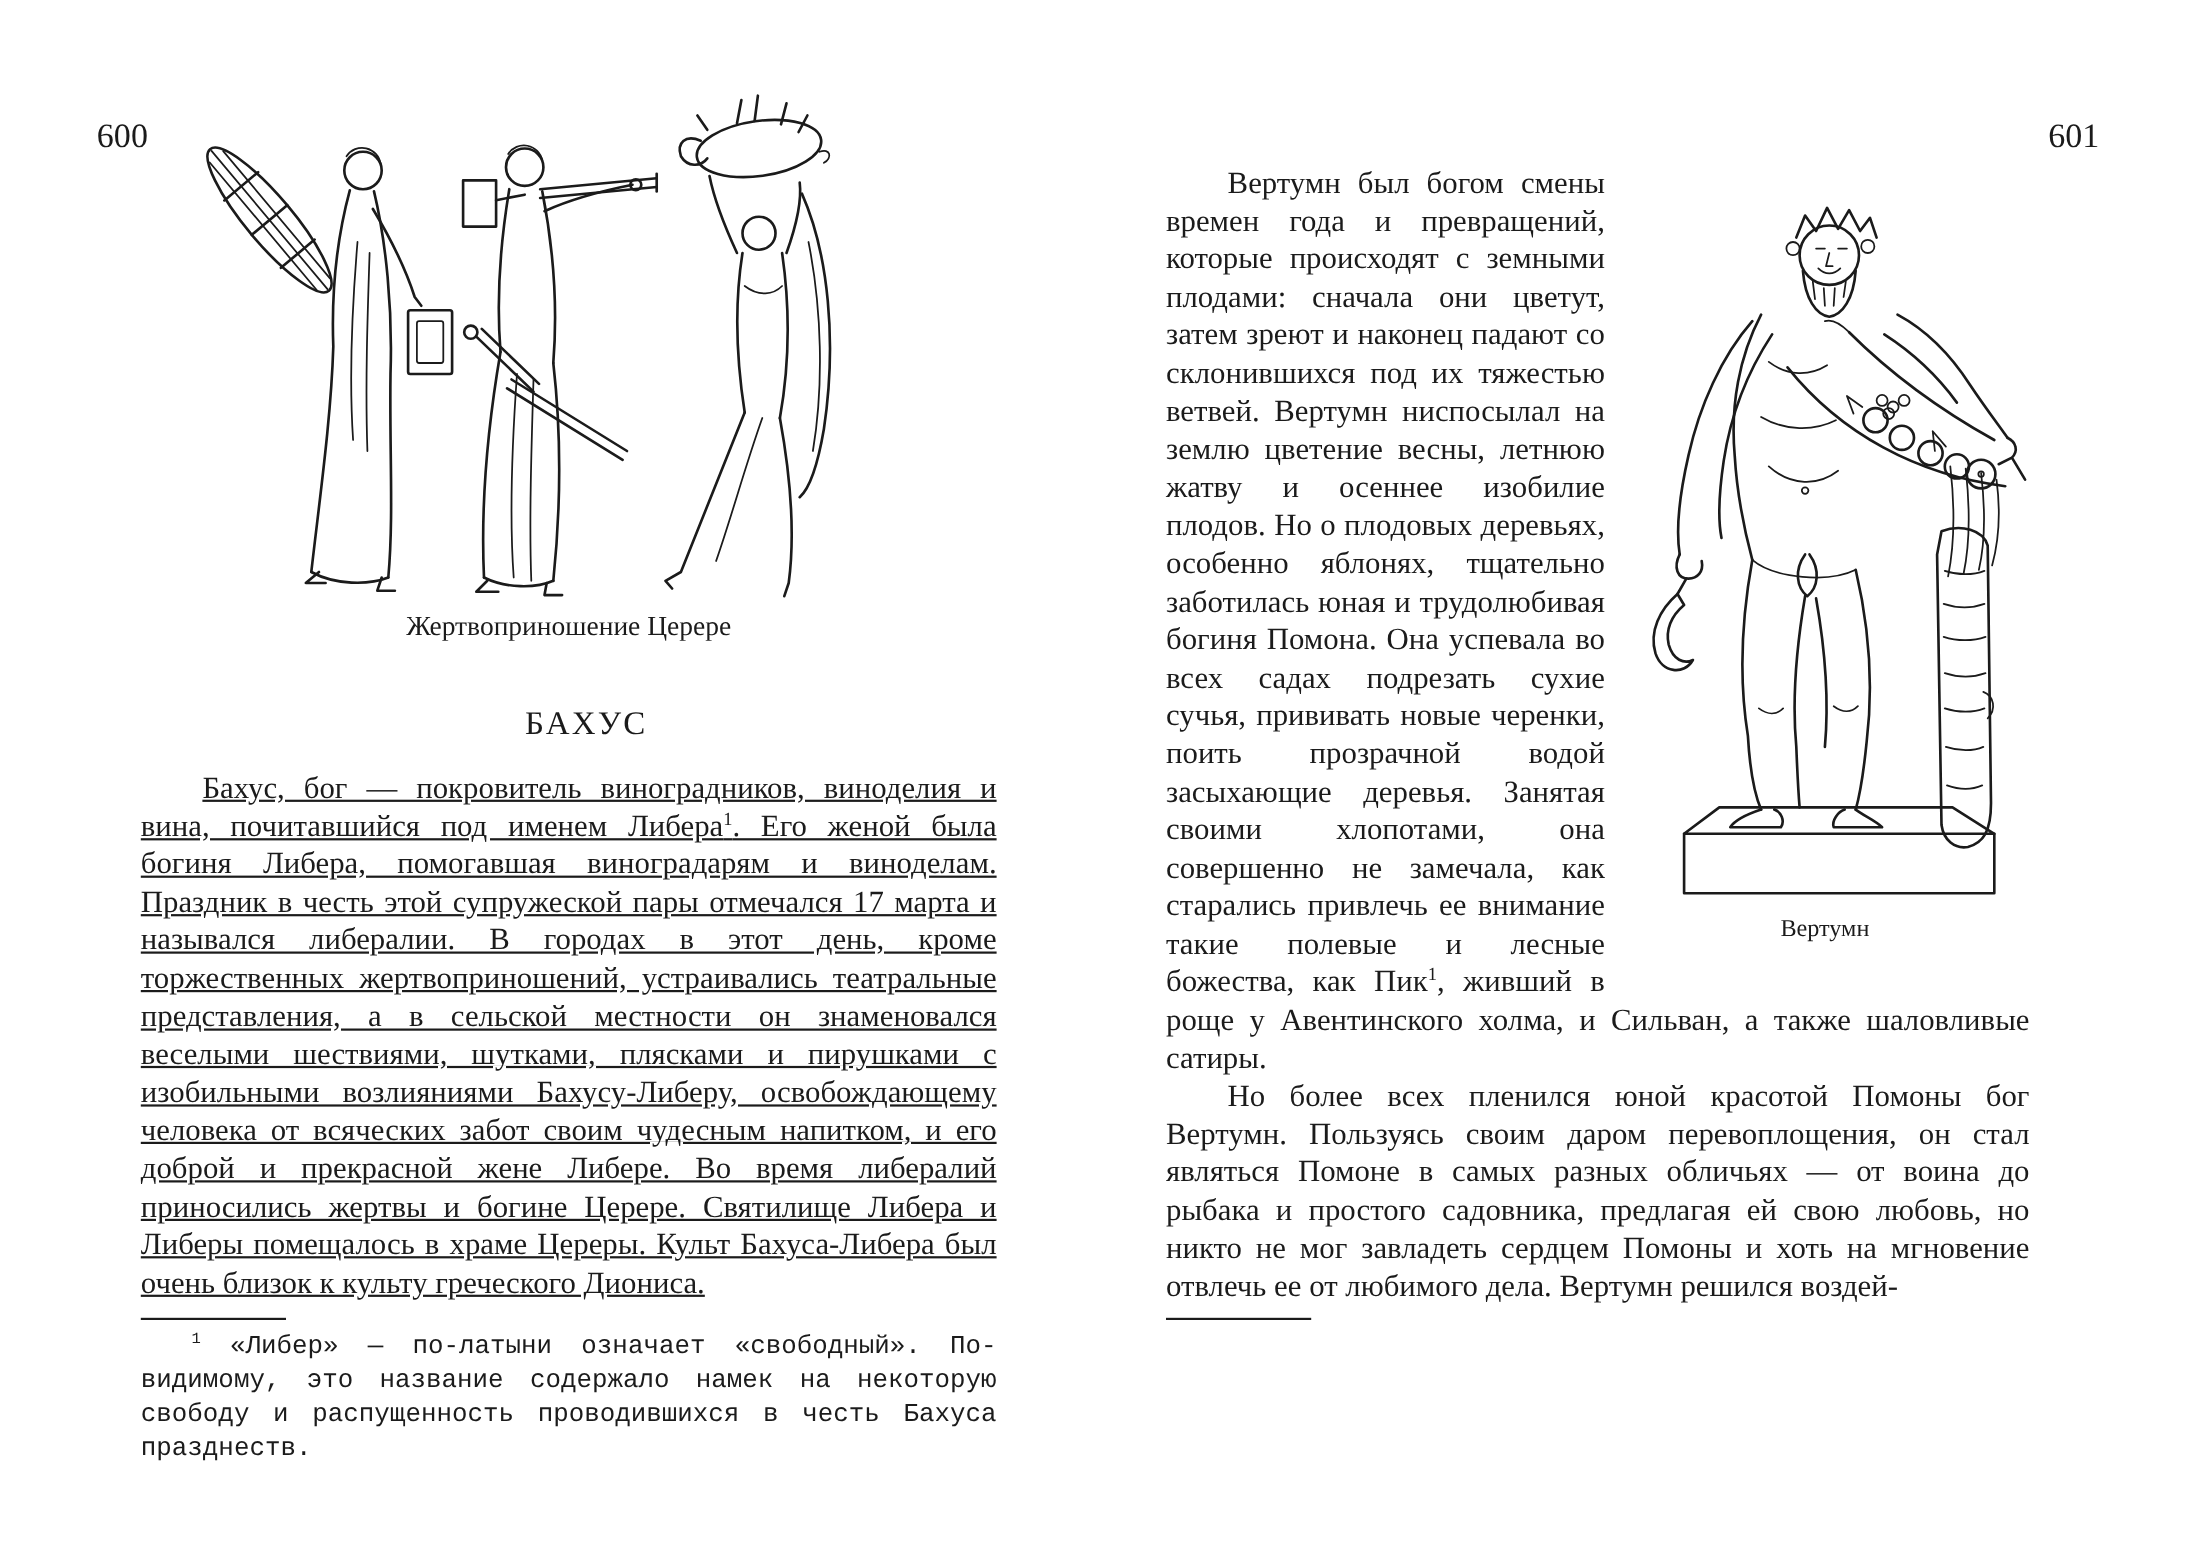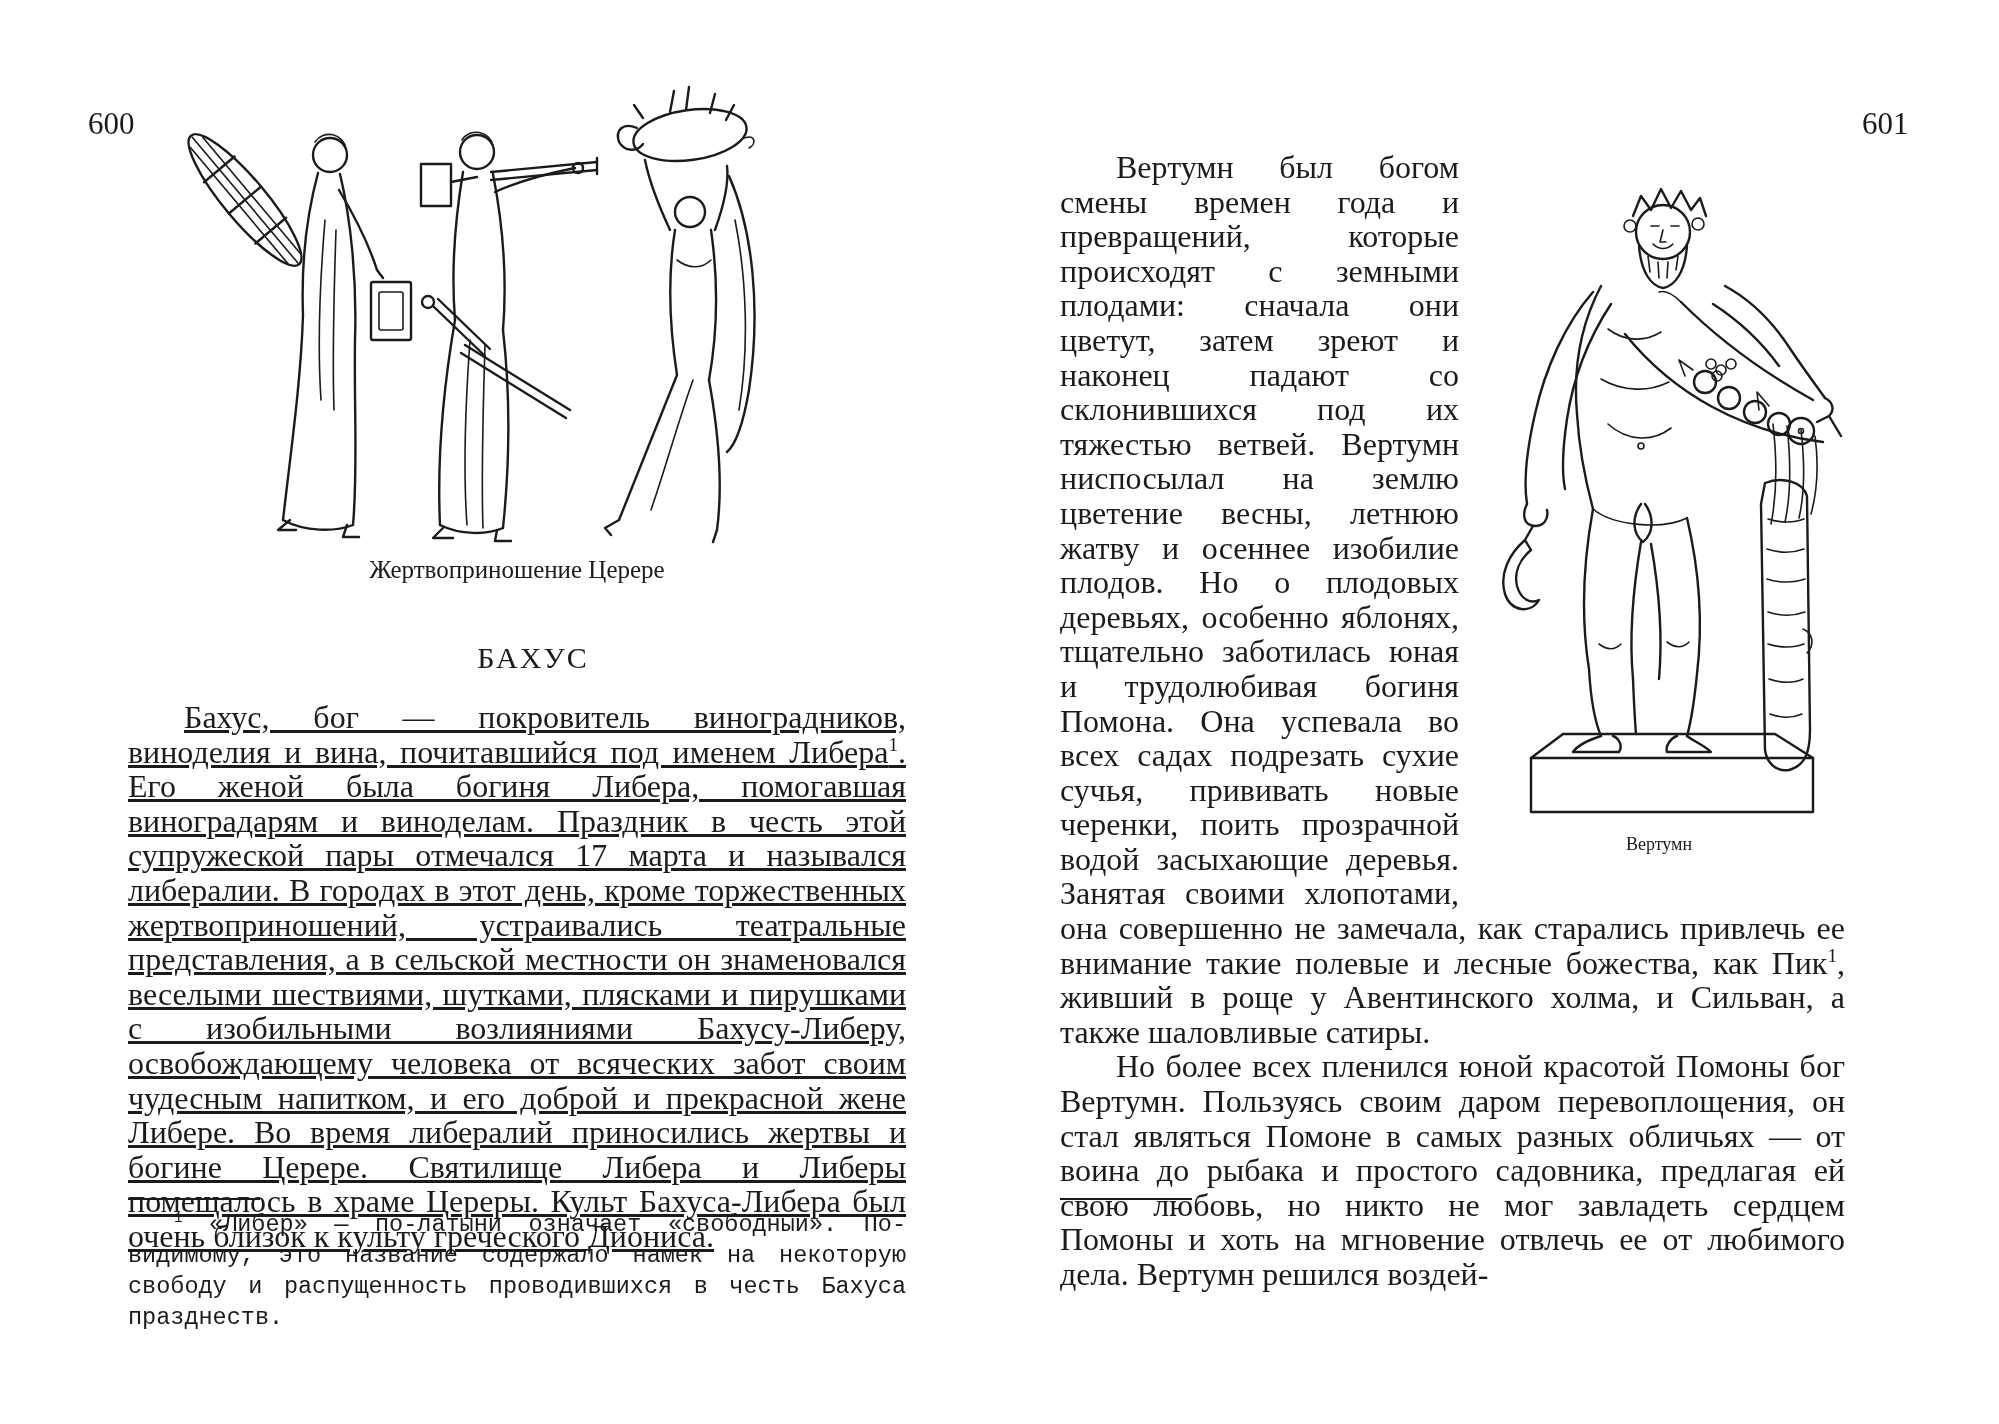--- a/index.html
+++ b/index.html
@@ -21,29 +21,29 @@
   }
   .lp-heading{
     position:absolute;left:144px;top:642px;width:778px;margin:0;
     text-align:center;font-size:30px;line-height:32px;font-weight:400;letter-spacing:2px;
   }
 
   figure{margin:0;}
   .lp-figure{position:absolute;left:125px;top:80px;width:645px;height:465px;}
   .lp-caption{position:absolute;left:128px;top:556px;width:778px;text-align:center;font-size:25px;line-height:28px;}
 
-  .body-text{margin:0;font-size:32px;line-height:34.6px;text-align:justify;text-indent:56px;}
+  .body-text{margin:0;font-size:28px;line-height:34.6px;text-align:justify;text-indent:56px;}
   sup{font-size:0.6em;vertical-align:super;line-height:0;}
 
   .lp-body{position:absolute;left:128px;top:700px;width:778px;text-decoration:underline;}
 
   .right-body{position:absolute;left:61px;top:150px;width:785px;}
   .float-fig{float:right;width:372px;height:737px;margin:0 0 0 14px;position:relative;}
   .float-fig svg{display:block;margin-top:24px;}
-  .float-fig figcaption{text-align:center;font-size:18px;line-height:28px;margin-top:6px;}
+  .float-fig figcaption{text-align:center;font-size:22px;line-height:28px;margin-top:6px;}
 
   .fn{position:absolute;width:778px;font-size:23.5px;line-height:31px;font-family:Liberation Mono, monospace;}
   .fn-left{left:128px;top:1198px;}
   .fn-right{left:61px;top:1198px;width:790px;}
   .fn-rule{width:132px;border-top:2px solid #1b1b1b;margin:0 0 9px 0;}
   .fn p{margin:0;text-align:justify;text-indent:46px;}
 
   svg.engraving{stroke:#1b1b1b;fill:none;stroke-width:2.4;stroke-linecap:round;stroke-linejoin:round;}
   svg.engraving .thin{stroke-width:1.6;}
 </style>

